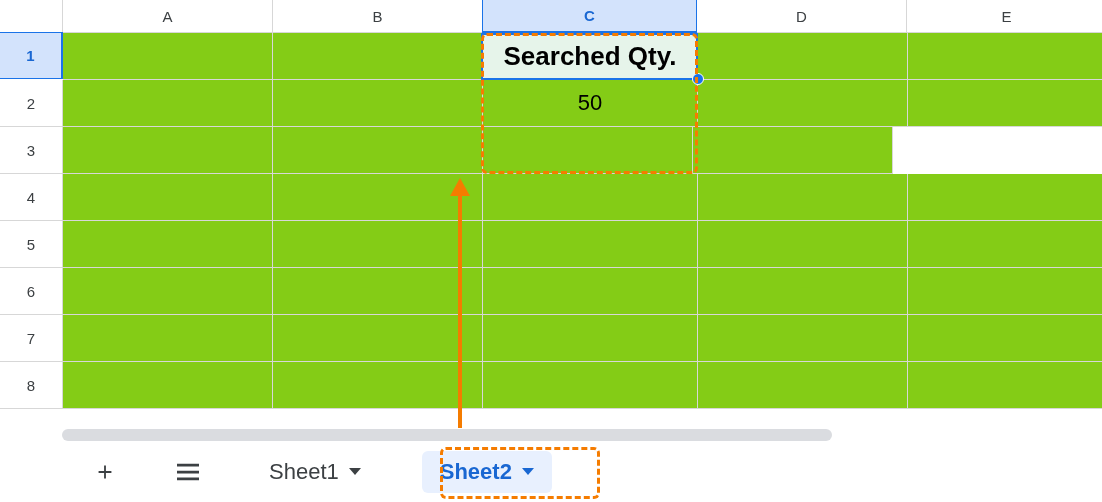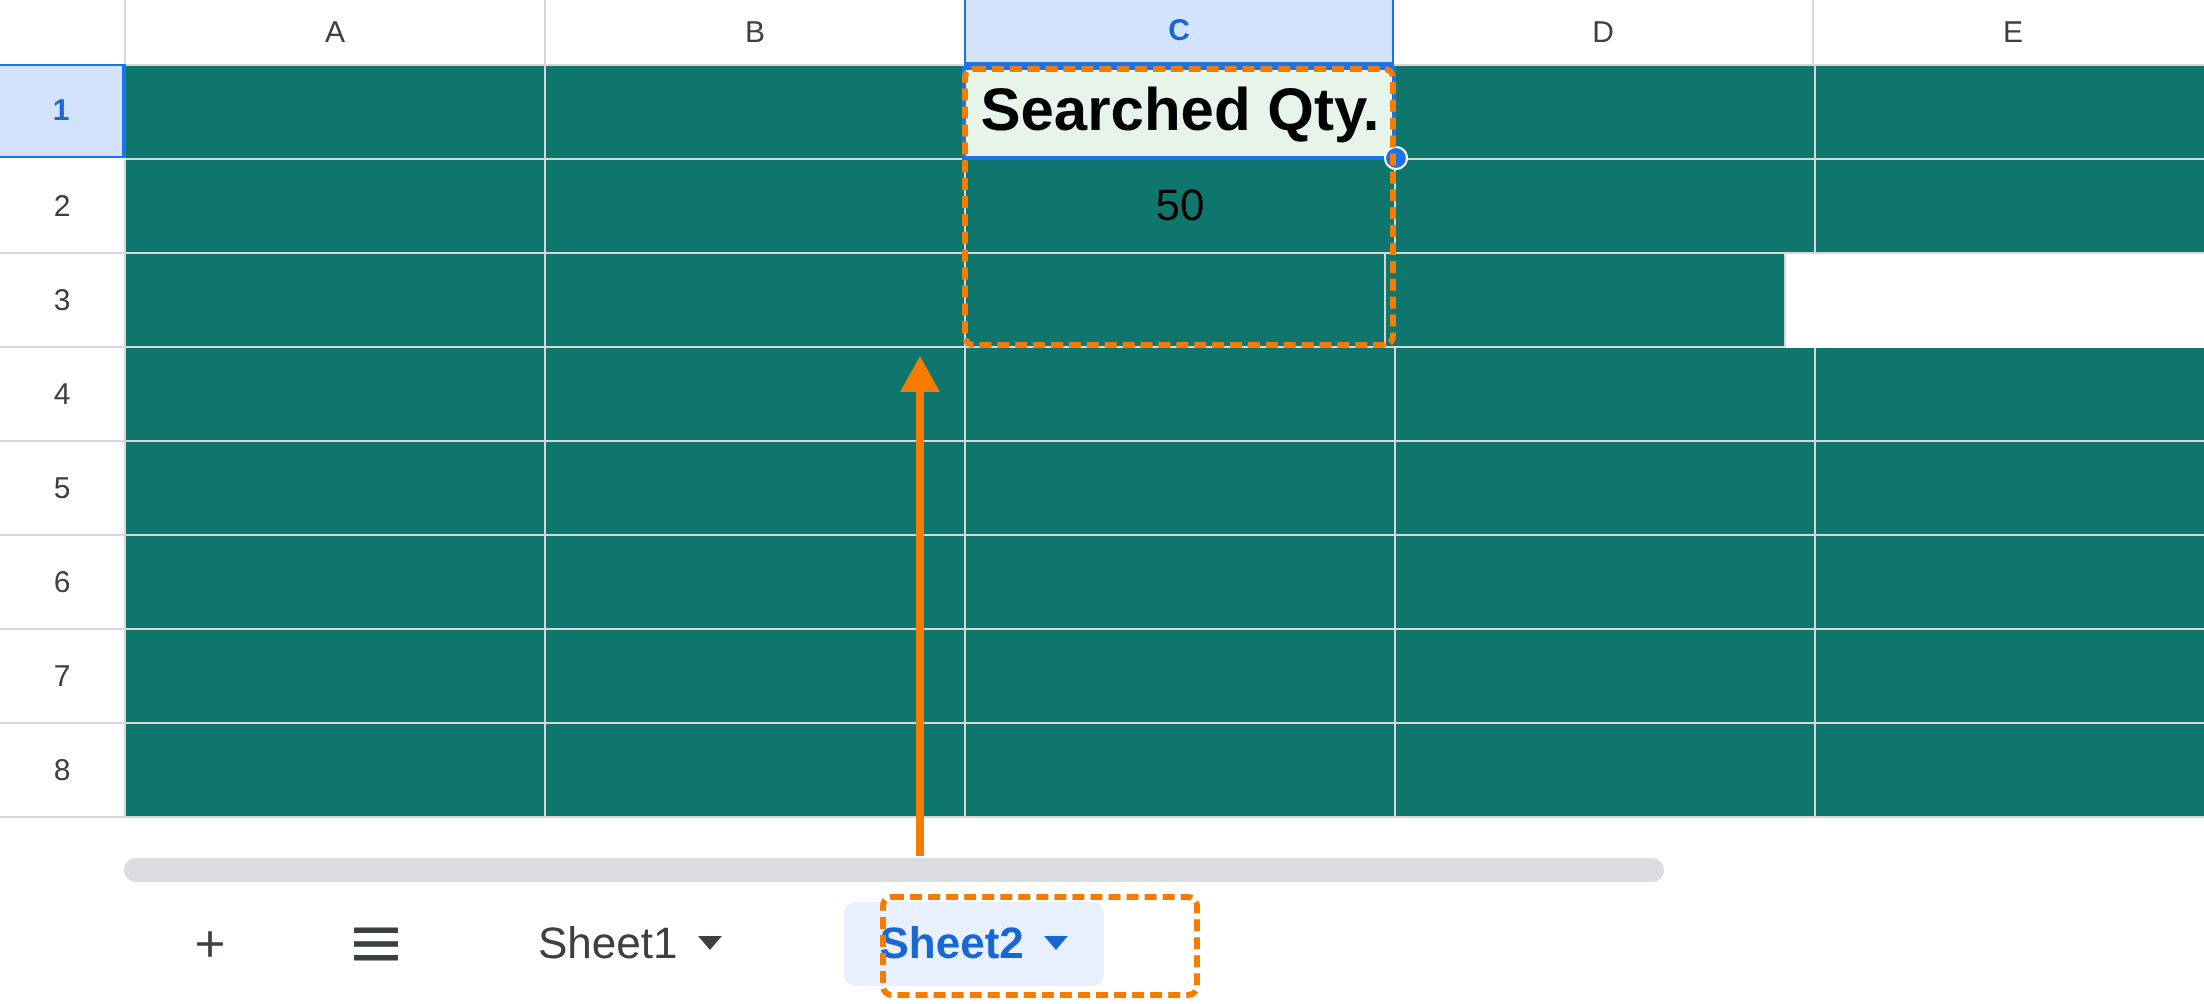--- a/index.html
+++ b/index.html
@@ -21,24 +21,24 @@
     .w-A { width: 210px; } .w-B { width: 210px; } .w-C { width: 215px; } .w-D { width: 210px; } .w-E { width: 200px; }
 
     .rows { position: absolute; top: 33px; left: 0; }
     .row { display: flex; height: 47px; }
     .row-header { width: 63px; height: 47px; display: flex; align-items: center; justify-content: center;
       border-right: 1px solid #d7d7d7; border-bottom: 1px solid #d7d7d7;
       font-size: 15px; color: #3c4043; background: #fff; flex: 0 0 auto; }
     .row-header.selected-row { background: #d3e3fc; color: #1967d2; font-weight: 600;
       border-right: 2px solid #1a73e8; border-top: 1px solid #1a73e8; border-bottom: 1px solid #1a73e8; margin-top: -1px; }
     .cell { height: 47px; border-right: 1px solid #d7d7d7; border-bottom: 1px solid #d7d7d7;
-      display: flex; align-items: center; justify-content: center; font-size: 22px; color: #000; background: #0f766e; flex: 0 0 auto; }
-
-    
-    .cell.active { background: #e6f4ea; font-weight: 700; font-size: 30px;
+      display: flex; align-items: center; justify-content: center; font-size: 22px; color: #000; background: #84cc16; flex: 0 0 auto; }
+
+    
+    .cell.active { background: #e6f4ea; font-weight: 700; font-size: 26px;
       position: relative; z-index: 3; border-right: 1px solid #d7d7d7; border-bottom: 1px solid #d7d7d7; }
     .active-ring { position: absolute; border: 2px solid #1a73e8; pointer-events: none; z-index: 5; }
     .active-handle { position: absolute; width: 10px; height: 10px; background: #1a73e8;
       border-radius: 50%; z-index: 6; border:1.5px solid #fff; box-sizing: content-box;}
 
     
     .dash-box { position: absolute; border: 3px dashed #f57c00; border-radius: 6px; z-index: 8; pointer-events: none; }
     .arrow-line { position: absolute; width: 4px; background: #f57c00; z-index: 7; }
     .arrow-head { position: absolute; width: 0; height: 0; border-left: 10px solid transparent;
       border-right: 10px solid transparent; border-bottom: 18px solid #f57c00; z-index: 8; }

